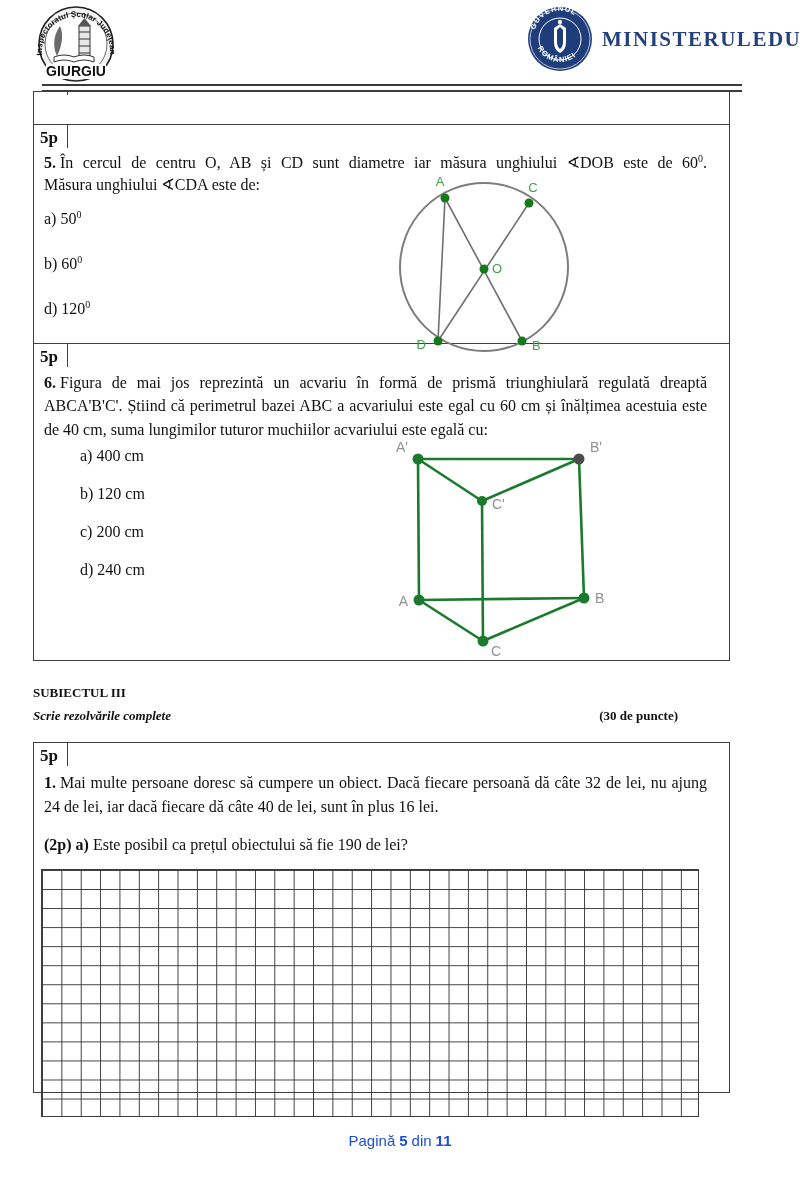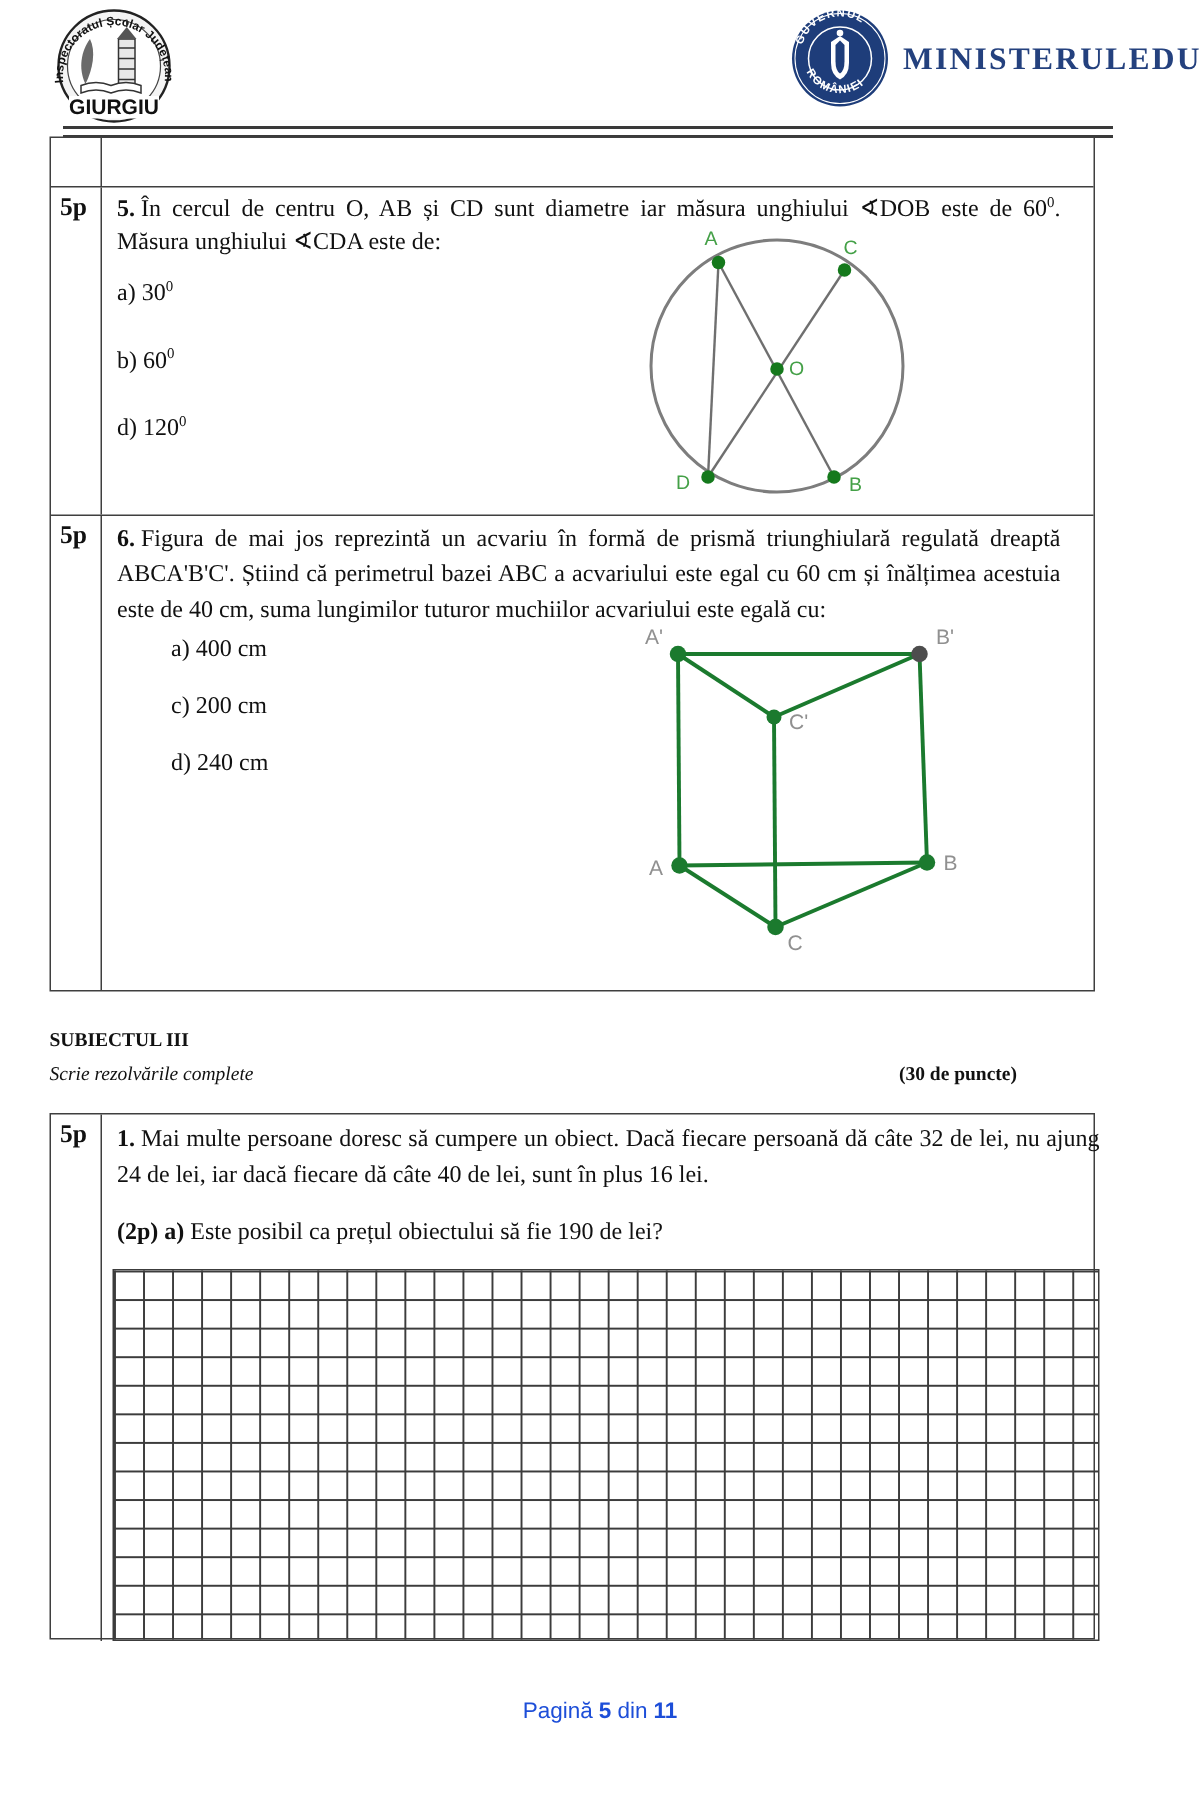--- a/index.html
+++ b/index.html
@@ -12,21 +12,21 @@
   .ministry-text{display:flex;flex-direction:row;align-items:center;line-height:1.05;}
   .ministry-text span{font-weight:bold;font-size:21px;letter-spacing:1.5px;color:#24417e;}
   .double-rule{position:absolute;left:42px;top:84px;width:700px;height:4px;
                border-top:2.5px solid #3a3a3a;border-bottom:2px solid #3a3a3a;}
 
   
   .qtable{position:absolute;left:33px;width:697px;border:1.5px solid #3f3f3f;
           display:flex;flex-direction:column;box-sizing:border-box;}
   .t1{top:91px;height:570px;}
   .t2{top:742px;height:351px;}
-  .qrow{display:flex;border-bottom:1.5px solid #3f3f3f;box-sizing:border-box;}
+  .qrow{display:flex;border-bottom:1.5px solid #3f3f3f;box-sizing:border-box;flex-direction:column;}
   .qrow:last-child{border-bottom:none;flex:1;}
   .r-empty{height:33px;}
   .r-q5{height:219px;}
   .cell-p{width:34px;flex:none;border-right:1.5px solid #3f3f3f;box-sizing:border-box;
           font-weight:bold;font-size:17px;padding:3px 0 0 6px;}
   .cell-b{flex:1;position:relative;padding:4px 22px 0 10px;font-size:16px;box-sizing:border-box;}
   .qline{margin:0;line-height:22px;}
   .justify-full{text-align:justify;text-align-last:justify;}
   .just{text-align:justify;}
   .qnum{font-weight:bold;margin-right:4px;}
@@ -36,21 +36,21 @@
   .opt6{margin-top:18px;line-height:20px;margin-left:36px;}
   .opt6.first{margin-top:5px;}
   .p63{line-height:23.4px;margin:0;}
 
   .diagram-circle{position:absolute;left:330px;top:22px;}
   .diagram-prism{position:absolute;left:360px;top:72px;}
 
   
   .s3{position:absolute;left:33px;top:681px;width:697px;font-size:13px;line-height:23px;}
   .s3-title{font-weight:bold;margin:0;}
-  .s3-sub{font-weight:normal;font-style:italic;margin:0;}
+  .s3-sub{font-weight:bold;font-style:italic;margin:0;}
   .s3-pts{position:absolute;right:52px;top:23px;font-weight:bold;font-style:normal;}
 
   
   .q1-p1{margin:1px 0 0 0;line-height:24px;text-align:justify;}
   .q1-p2{margin:14px 0 0 0;line-height:24px;}
   .answer-grid{margin:12px 0 0 -3px;width:658px;height:248px;box-sizing:border-box;
     border:1px solid #3c3c3c;
     background-image:
       linear-gradient(to right,#3c3c3c 1px,transparent 1px),
       linear-gradient(to bottom,#3c3c3c 1px,transparent 1px);
@@ -135,21 +135,21 @@
       <div class="cell-p"></div>
       <div class="cell-b"></div>
     </div>
 
     <div class="qrow r-q5">
       <div class="cell-p">5p</div>
       <div class="cell-b">
         <p class="qline justify-full"><span class="qnum">5.</span><span>În cercul de centru O, AB și CD sunt diametre iar măsura unghiului ∢DOB este de 60</span><sup>0</sup><span>.</span></p>
         <p class="qline">Măsura unghiului ∢CDA este de:</p>
 
-        <div class="opt5 first"><span>a) 30</span><sup>0</sup></div>
+        <div class="opt5 first"><span>a) 50</span><sup>0</sup></div>
         <div class="opt5"><span>b) 60</span><sup>0</sup></div>
         <div class="opt5"><span>d) 120</span><sup>0</sup></div>
 
         <svg class="diagram-circle" width="300" height="192" viewBox="0 0 300 192" xmlns="http://www.w3.org/2000/svg">
           <circle cx="120" cy="97" r="84" fill="none" stroke-width="2" stroke="#7d7d7d"></circle>
           <g stroke-width="1.6" stroke="#6f6f6f">
             <line x1="81" y1="28" x2="158" y2="171"></line>
             <line x1="165" y1="33" x2="74" y2="171"></line>
             <line x1="81" y1="28" x2="74" y2="171"></line>
           </g>
@@ -170,20 +170,21 @@
         </svg>
       </div>
     </div>
 
     <div class="qrow">
       <div class="cell-p">5p</div>
       <div class="cell-b">
         <p class="qline just p63"><span class="qnum">6.</span><span>Figura de mai jos reprezintă un acvariu în formă de prismă triunghiulară regulată dreaptă ABCA'B'C'. Știind că perimetrul bazei ABC a acvariului este egal cu 60 cm și înălțimea acestuia este de 40 cm, suma lungimilor tuturor muchiilor acvariului este egală cu:</span></p>
 
         <div class="opt6 first">a) 400 cm</div>
+        <div class="opt6">b) 120 cm</div>
         <div class="opt6">c) 200 cm</div>
         <div class="opt6">d) 240 cm</div>
 
         <svg class="diagram-prism" width="240" height="230" viewBox="0 0 240 230" xmlns="http://www.w3.org/2000/svg">
           <g stroke-width="2.6" fill="none" stroke="#1b7a2e">
             <line x1="24" y1="20" x2="185" y2="20"></line>
             <line x1="24" y1="20" x2="88" y2="62"></line>
             <line x1="185" y1="20" x2="88" y2="62"></line>
             <line x1="25" y1="161" x2="190" y2="159"></line>
             <line x1="25" y1="161" x2="89" y2="202"></line>

